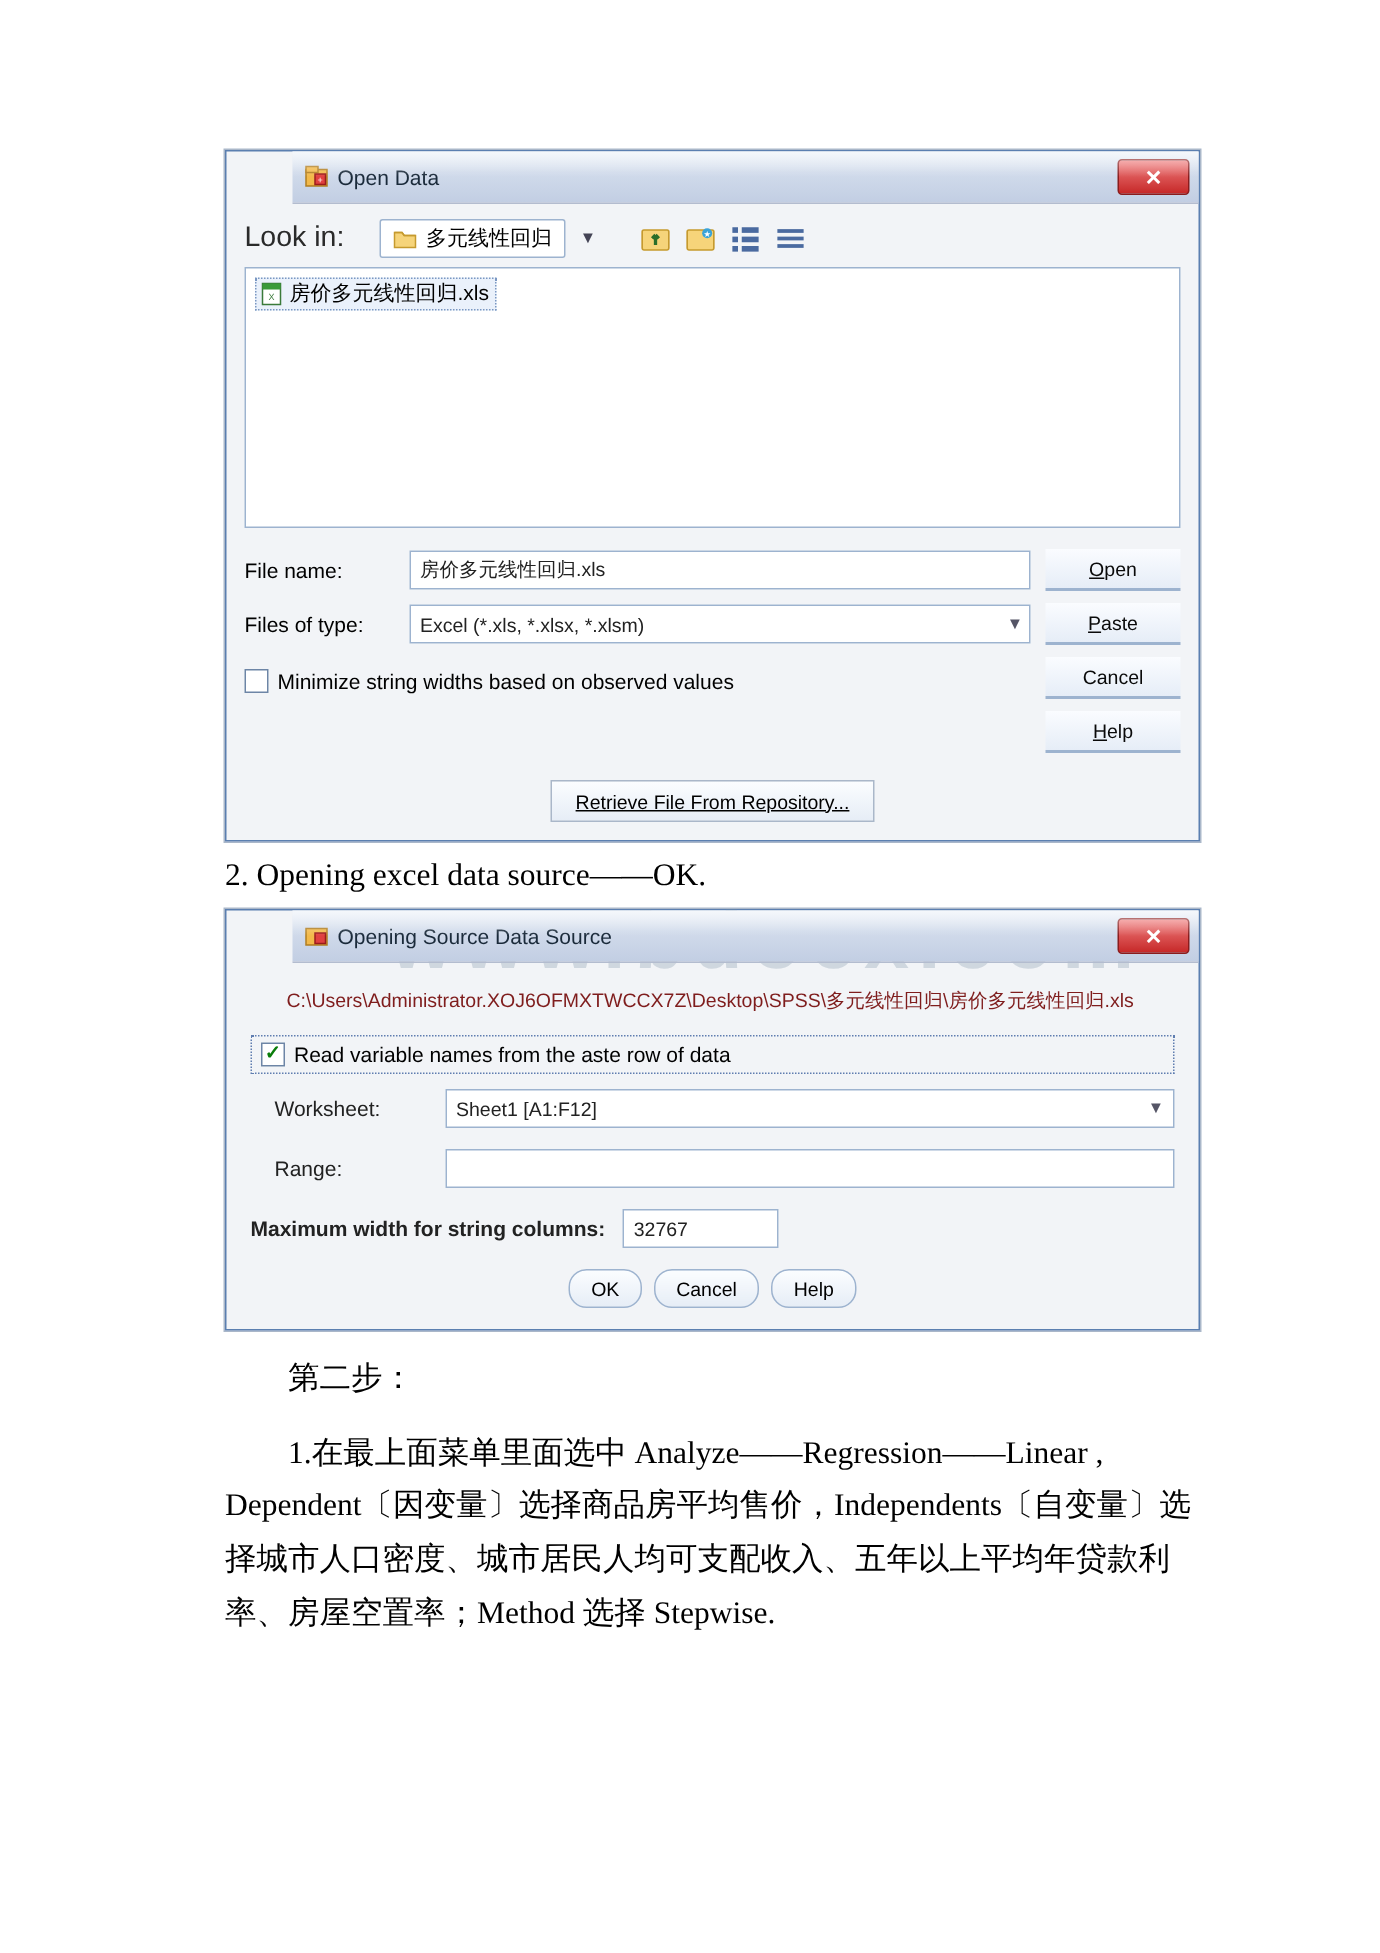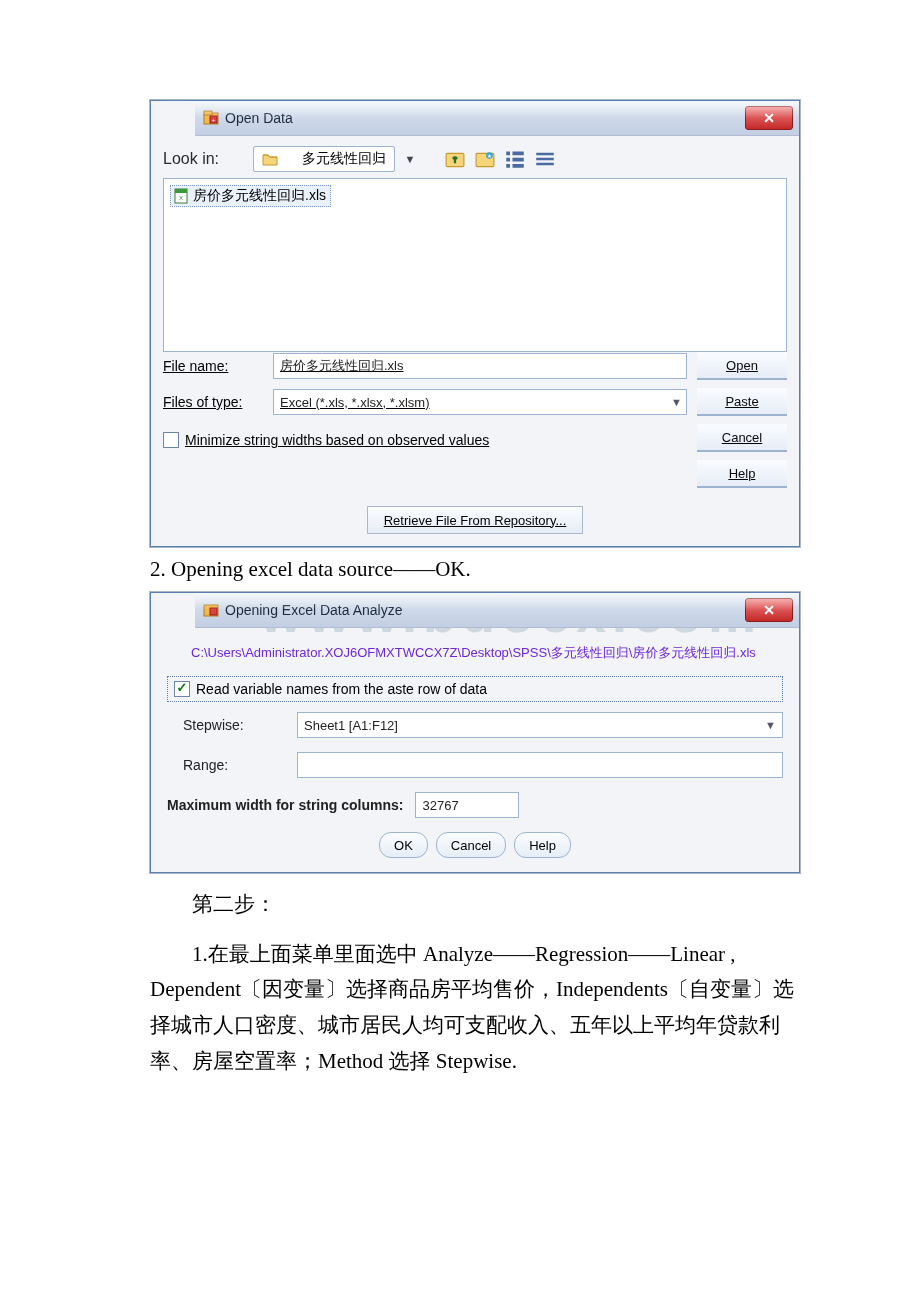--- a/index.html
+++ b/index.html
@@ -44,23 +44,23 @@
     display: flex; align-items: center; justify-content: center;
     font-weight: bold; font-size: 14px; line-height: 1;
   }
   .tb-gloss {
     position: absolute; left:0; right:0; top:0; height: 50%;
     background: linear-gradient(rgba(255,255,255,0.55), rgba(255,255,255,0));
     pointer-events: none;
   }
   .d1-body { padding: 10px 12px 12px 12px; }
   .row { display: flex; align-items: center; margin-bottom: 6px; }
-  .lbl { width: 90px; color: #2a2a2a; font-size: 16px; }
+  .lbl { width: 90px; color: #2a2a2a; font-size: 19px; }
   .folder-chip {
-    display: inline-flex; align-items: center; gap: 24px;
+    display: inline-flex; align-items: center; gap: 6px;
     height: 24px; padding: 0 8px;
     background: #fff; border: 1px solid #9db3cf; border-radius: 2px;
   }
   .folder-chip svg { width: 16px; height: 14px; }
   .sel-caret {
     width: 22px; text-align: center; color: #445; font-size: 11px;
     padding-left: 4px;
   }
   .toolbar-icons { display: flex; gap: 10px; margin-left: 24px; }
   .ti { width: 20px; height: 18px; display: inline-flex; align-items: center; justify-content: center; }
@@ -76,21 +76,21 @@
     border: 1px dotted #7a97c2;
     background: #eaf1fb;
     padding: 1px 4px 1px 2px;
   }
   .file-item svg { width: 16px; height: 16px; }
   .bottom-grid {
     display: grid;
     grid-template-columns: 100px 1fr 90px;
     grid-gap: 8px 10px;
     align-items: center;
-    text-decoration: underline;
+    margin-top: 14px;
   }
   .tinput {
     height: 24px; border: 1px solid #9db3cf; background: #fff;
     padding: 0 6px; font-size: 13px; color: #222;
     display: flex; align-items: center; overflow: hidden; white-space: nowrap;
   }
   .combo {
     position: relative;
   }
   .combo .caret {
@@ -121,21 +121,21 @@
   }
 
   .caption {
     font-family: Liberation Serif, serif;
     font-size: 21px;
     margin: 8px 0 10px 0;
   }
 
   
   .d2-body { padding: 10px 16px 14px 16px; }
-  .path-line { font-size: 13px; color: #6d28d9; margin: 6px 0 14px 24px; }
+  .path-line { font-size: 13px; color: #7f1d1d; margin: 6px 0 14px 24px; }
   .check-row {
     border: 1px dotted #5f7db0;
     padding: 4px 6px;
     display: flex; align-items: center; gap: 6px;
     margin-bottom: 10px;
   }
   .check-row .cb.checked::after {
     content: "✓"; display: block; color: #0a7d0a; font-size: 13px; line-height: 12px; text-align: center; font-weight: bold;
   }
   .grid2 {
@@ -299,36 +299,36 @@
   <div class="wm-wrap">
     <div class="watermark" style="left:110px; top:-10px;">www.bdocx.com</div>
     <div class="dialog">
       <div class="titlebar">
         <span class="tb-icon">
           <svg viewBox="0 0 16 16">
               <rect x="1" y="3" width="14" height="11" fill="#f2b94a" stroke="#b07d20"></rect>
               <rect x="7" y="6" width="7" height="7" fill="#e04040" stroke="#9a1c1c"></rect>
             </svg>
         </span>
-        <span class="title-text">Opening Excel Data Analyze</span>
+        <span class="title-text">Opening Source Data Source</span>
         <span class="tb-gloss"></span>
         <div class="tb-close">
           <span>✕</span>
         </div>
       </div>
       <div class="d2-body">
         <div class="path-line">C:\Users\Administrator.XOJ6OFMXTWCCX7Z\Desktop\SPSS\多元线性回归\房价多元线性回归.xls</div>
 
         <div class="check-row">
           <span class="cb checked"></span>
           <span>Read variable names from the aste row of data</span>
         </div>
 
         <div class="grid2">
-          <span class="lbl2">Stepwise:</span>
+          <span class="lbl2">Worksheet:</span>
           <div class="tinput wide-combo">
             <span>Sheet1 [A1:F12]</span>
             <span class="caret">▼</span>
           </div>
 
           <span class="lbl2">Range:</span>
           <div class="tinput">
             <span></span>
           </div>
 

